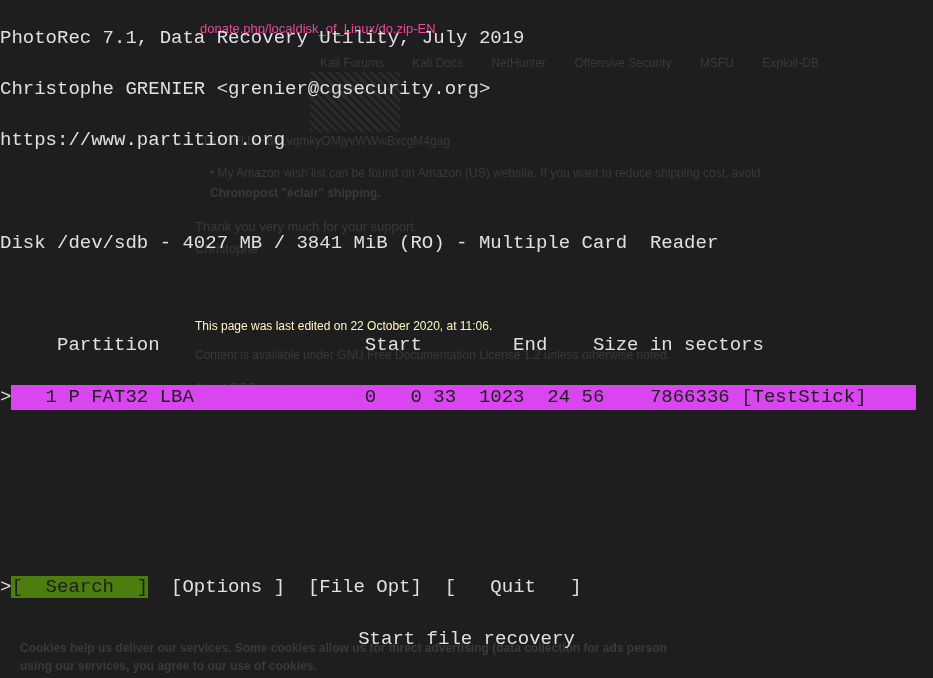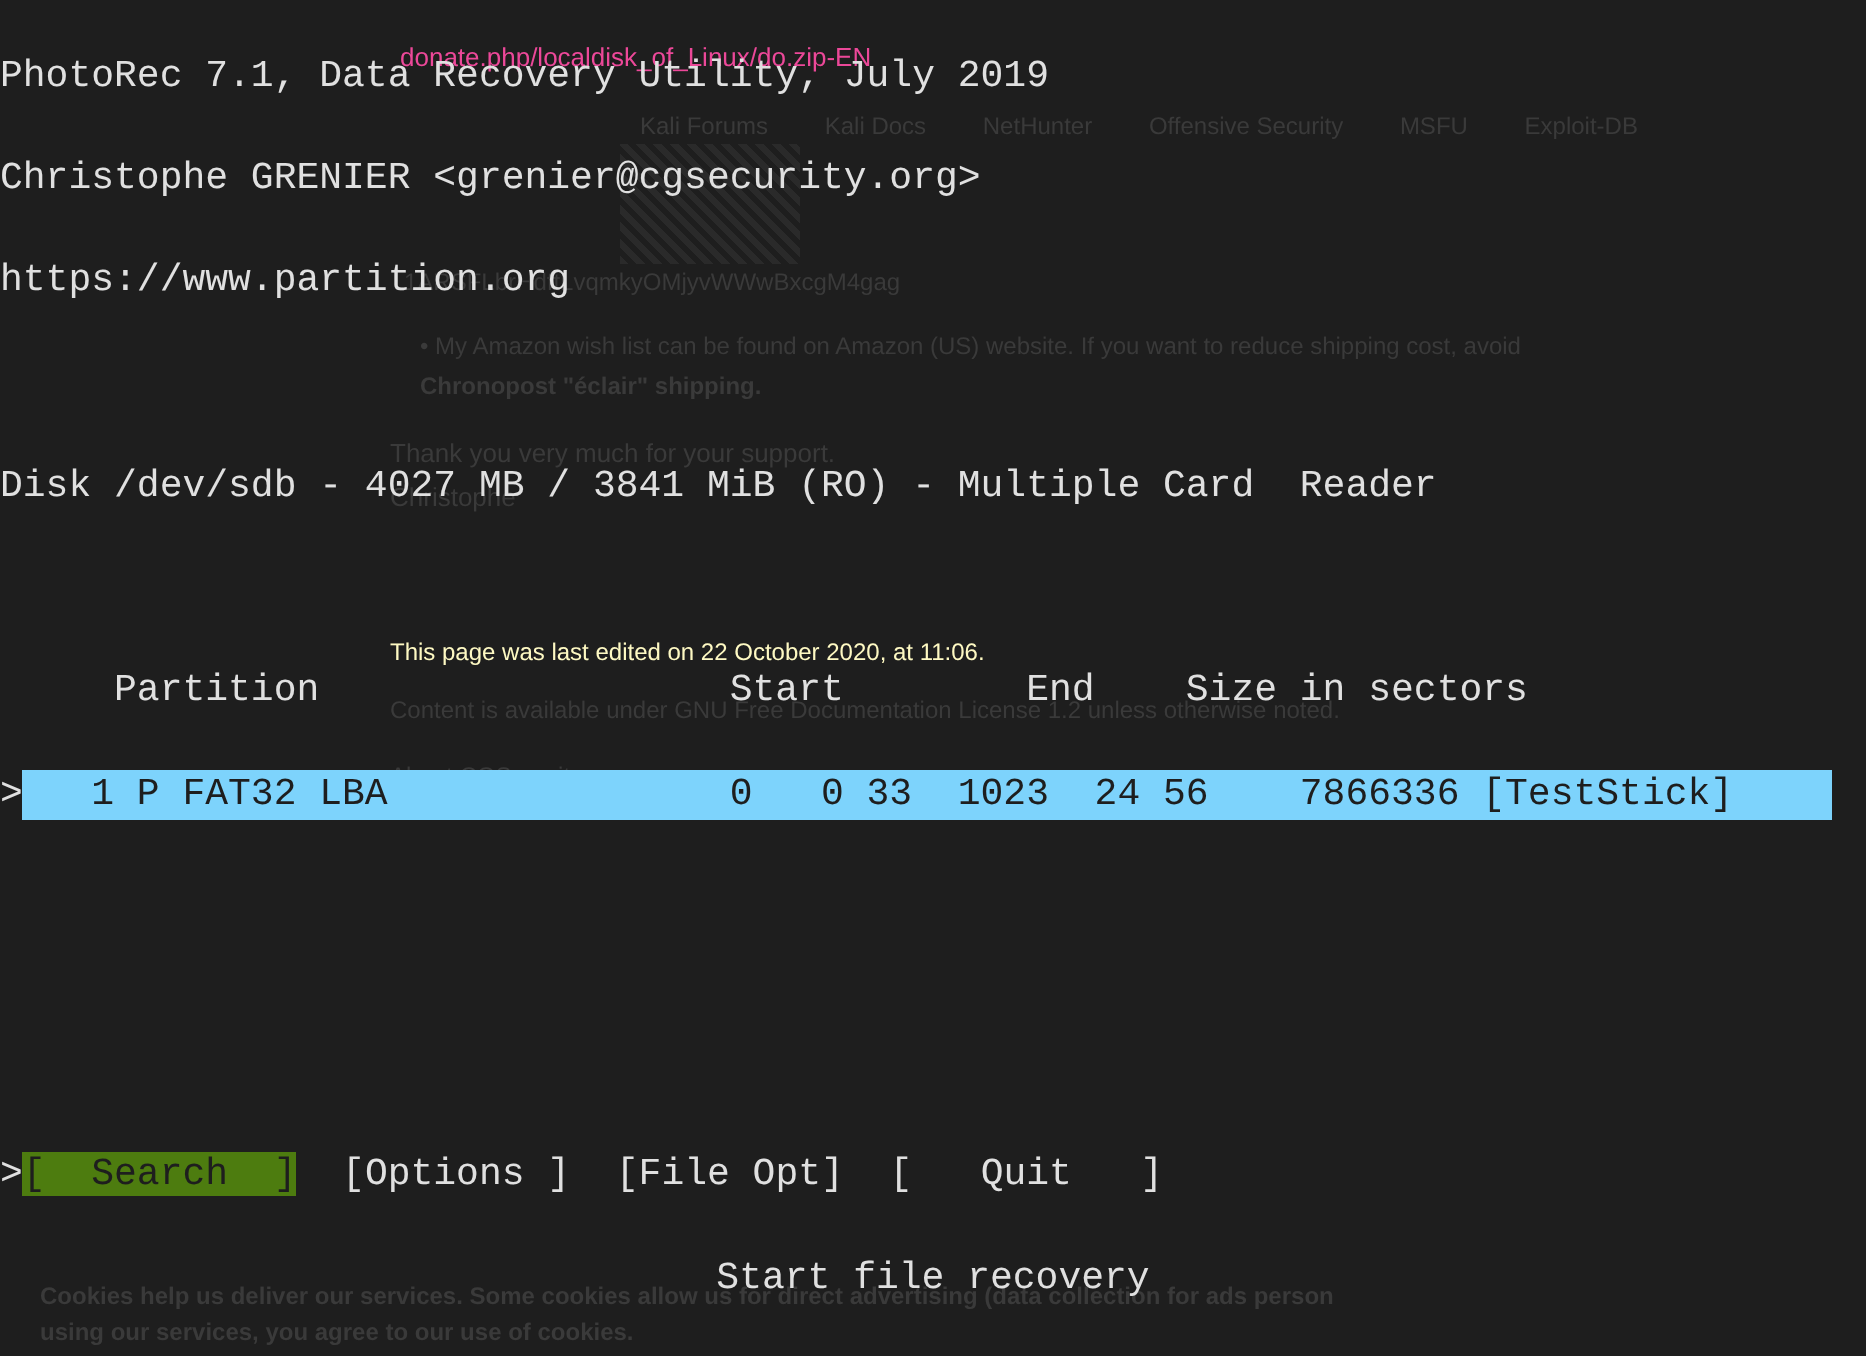--- a/index.html
+++ b/index.html
@@ -131,21 +131,21 @@
     .disk-line {
       color: #e0e0e0;
     }
     .table-header {
       color: #e0e0e0;
     }
     .partition-row {
       color: #e0e0e0;
     }
     .selected-row {
-      background: #7dd3fc;
+      background: #d946ef;
       color: #1e1e1e;
       display: inline-block;
       width: 905px;
     }
     .bottom-area {
       position: absolute;
       bottom: 0;
       left: 0;
       width: 100%;
     }

